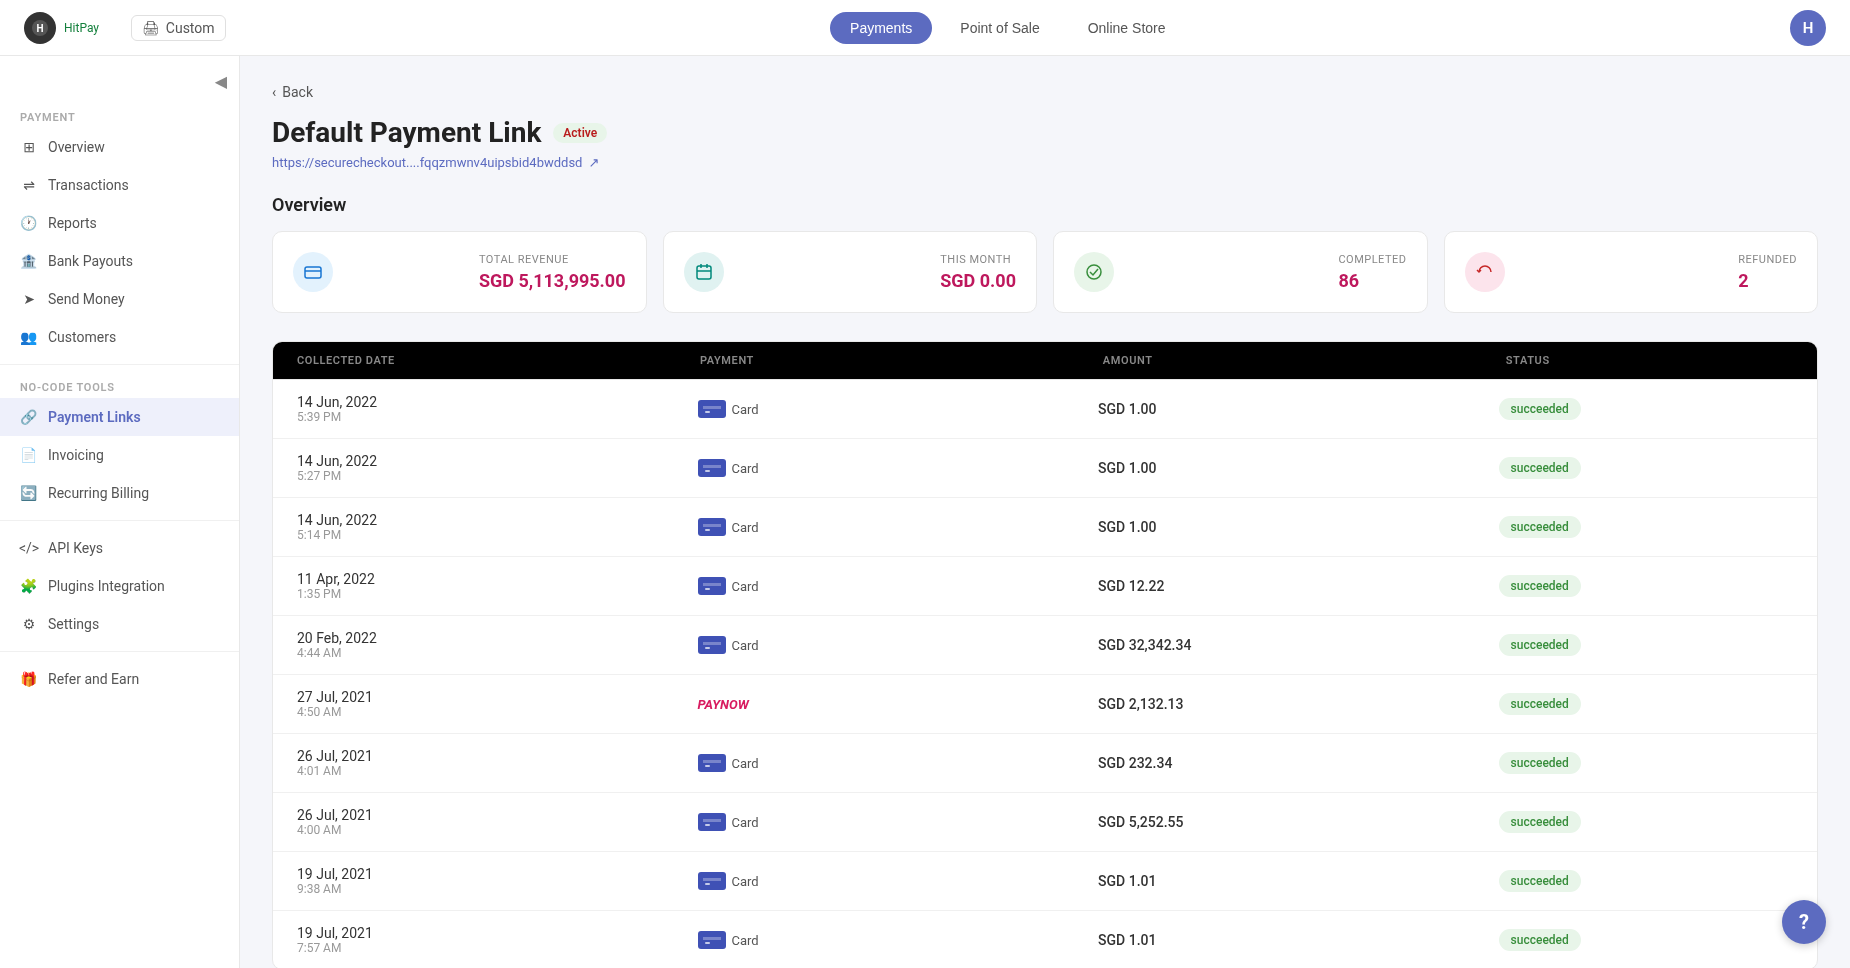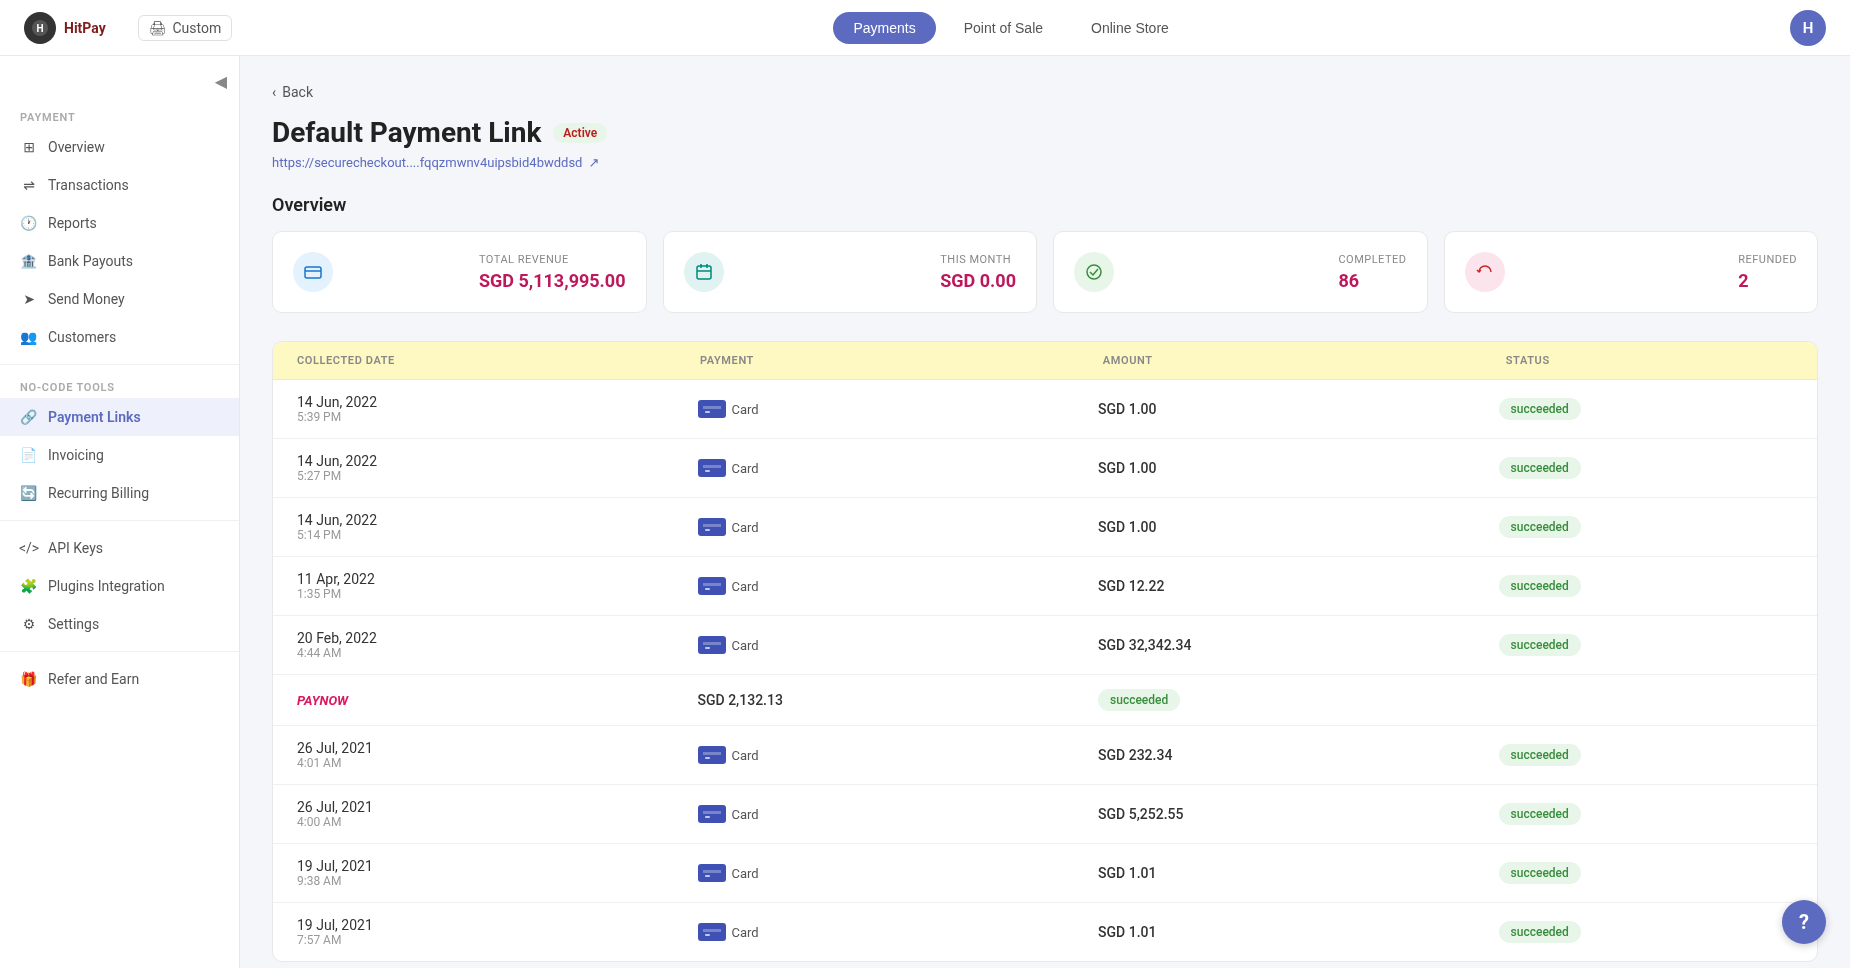--- a/index.html
+++ b/index.html
@@ -6,21 +6,21 @@
     body { font-family: -apple-system, BlinkMacSystemFont, 'Segoe UI', Roboto, sans-serif; background: #f5f6fa; color: #333; }
 
     
     .topnav {
       display: flex; align-items: center; background: #fff;
       border-bottom: 1px solid #e8e8e8; height: 56px; padding: 0 24px;
       position: fixed; top: 0; left: 0; right: 0; z-index: 100;
     }
     .topnav-logo { display: flex; align-items: center; gap: 8px; margin-right: 32px; }
     .topnav-logo-icon { width: 32px; height: 32px; background: #333; border-radius: 50%; display: flex; align-items: center; justify-content: center; color: #fff; font-size: 12px; font-weight: bold; }
-    .topnav-logo-text { font-size: 14px; font-weight: 700; color: #7f1d1d; }
+    .topnav-logo-text { font-size: 12px; font-weight: 400; color: #15803d; }
     .topnav-custom { display: flex; align-items: center; gap: 6px; color: #555; font-size: 14px; padding: 4px 10px; border: 1px solid #e0e0e0; border-radius: 6px; cursor: pointer; }
     .topnav-nav { display: flex; align-items: center; gap: 8px; margin: 3px auto; }
     .topnav-nav-btn { padding: 8px 20px; border-radius: 20px; font-size: 14px; font-weight: 500; cursor: pointer; border: none; background: transparent; color: #555; }
     .topnav-nav-btn.active { background: #5c6bc0; color: #fff; }
     .topnav-avatar { width: 36px; height: 36px; background: #5c6bc0; border-radius: 50%; display: flex; align-items: center; justify-content: center; color: #fff; font-weight: 600; font-size: 15px; cursor: pointer; }
 
     
     .layout { display: flex; margin-top: 56px; min-height: calc(100vh - 56px); }
 
     
@@ -53,21 +53,21 @@
     .stat-icon { width: 40px; height: 40px; border-radius: 50%; display: flex; align-items: center; justify-content: center; flex-shrink: 0; font-size: 18px; }
     .stat-icon.blue { background: #e3f2fd; color: #1976d2; }
     .stat-icon.teal { background: #e0f2f1; color: #00897b; }
     .stat-icon.green { background: #e8f5e9; color: #388e3c; }
     .stat-icon.red { background: #fce4ec; color: #c62828; }
     .stat-label { font-size: 11px; color: #888; text-transform: uppercase; letter-spacing: 0.5px; margin-bottom: 4px; }
     .stat-value { font-size: 18px; font-weight: 700; color: #be185d; }
 
     
     .table-container { background: #fff; border: 1px solid #e8e8e8; border-radius: 10px; overflow: hidden; }
-    .table-header { display: grid; grid-template-columns: 2fr 2fr 2fr 1.5fr; padding: 12px 24px; background: #fef9c3; border-bottom: 1px solid #e8e8e8; gap: 20px; }
+    .table-header { display: grid; grid-template-columns: 2fr 2fr 2fr 1.5fr; padding: 12px 24px; background: #000000; border-bottom: 1px solid #e8e8e8; gap: 20px; }
     .table-col-header { font-size: 11px; font-weight: 600; color: #888; text-transform: uppercase; letter-spacing: 0.6px; }
     .table-row { display: grid; grid-template-columns: 2fr 2fr 2fr 1.5fr; padding: 14px 24px; border-bottom: 1px solid #f0f0f0; align-items: center; gap: 8px; }
     .table-row:last-child { border-bottom: none; }
     .date-primary { font-size: 14px; color: #333; }
     .date-secondary { font-size: 12px; color: #999; }
     .payment-method { display: flex; align-items: center; gap: 8px; }
     .card-icon { display: flex; align-items: center; gap: 6px; font-size: 13px; color: #555; }
     .card-icon-symbol { width: 28px; height: 18px; background: #3f51b5; border-radius: 3px; display: flex; align-items: center; justify-content: center; }
     .card-icon-symbol svg { fill: #fff; }
     .paynow-badge { color: #d81b60; font-size: 13px; font-weight: 700; font-style: italic; }
@@ -358,20 +358,24 @@
       </div>
       <span>Card</span>
     </div>
             </div>
     <div class="amount-text">SGD 32,342.34</div>
     <div>
       <span class="success-badge">succeeded</span>
     </div>
   </div>
           <div class="table-row">
+    <div>
+      <div class="date-primary">27 Jul, 2021</div>
+      <div class="date-secondary">4:50 AM</div>
+    </div>
     <div class="payment-method">
               <div class="paynow-badge">PAYNOW</div>
             </div>
     <div class="amount-text">SGD 2,132.13</div>
     <div>
       <span class="success-badge">succeeded</span>
     </div>
   </div>
           <div class="table-row">
     <div>

